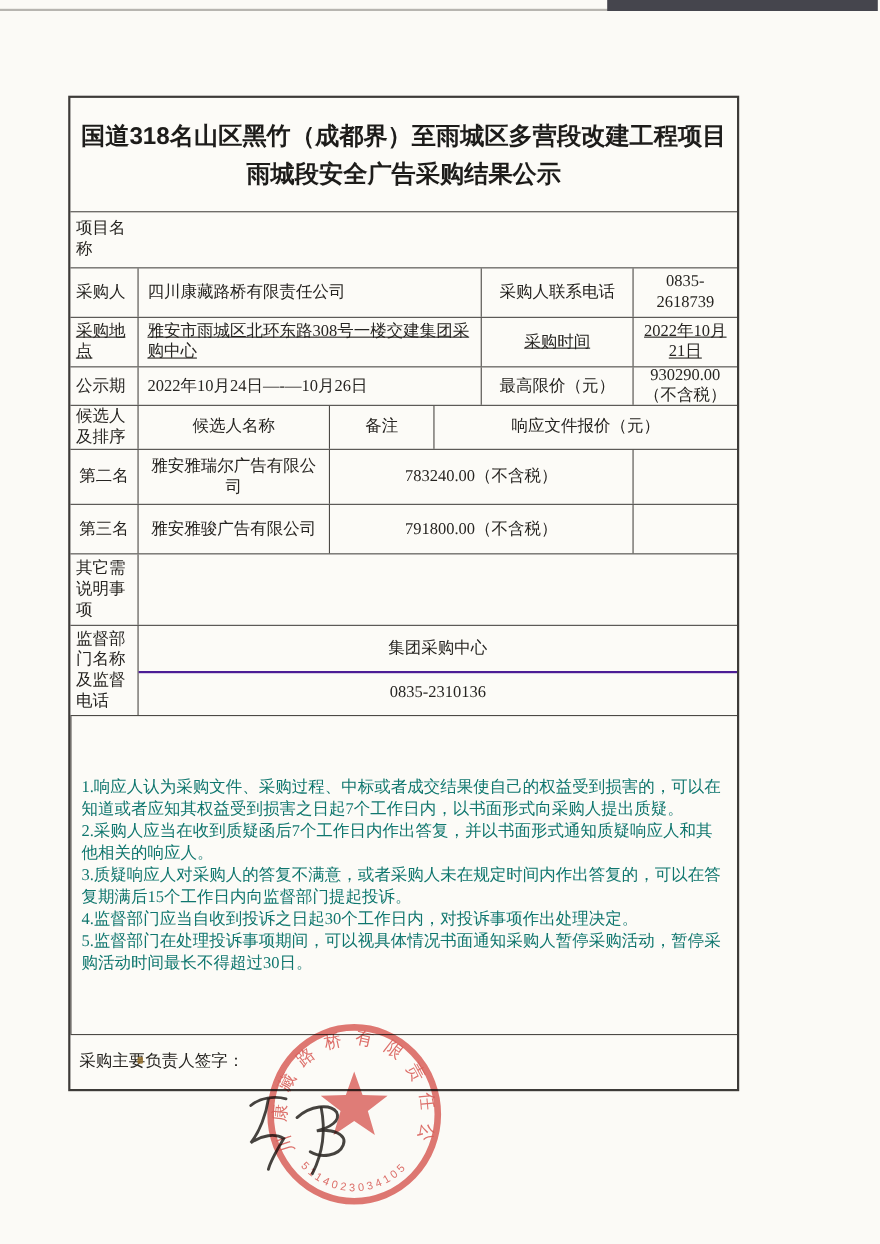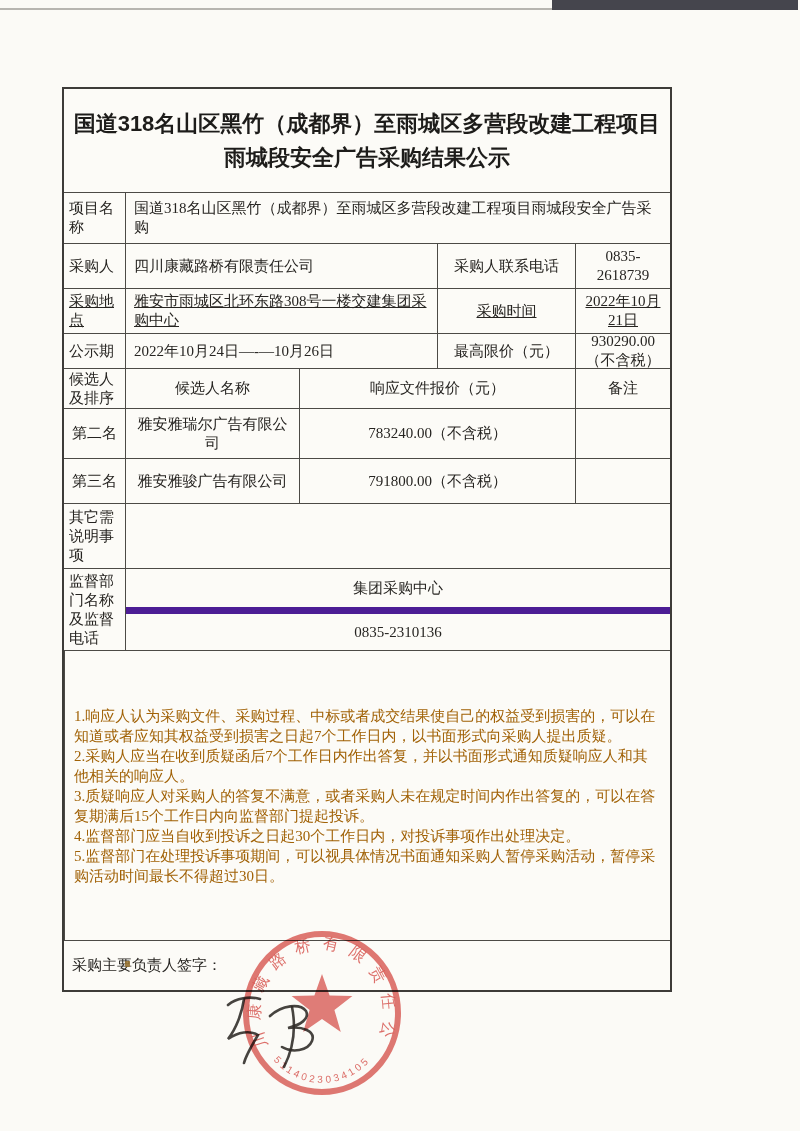--- a/index.html
+++ b/index.html
@@ -44,25 +44,25 @@
   .h-sign{height:50px;}
 
   .title-block{
     display:flex;flex-direction:column;justify-content:center;text-align:center;
     font-family:"Liberation Sans","DejaVu Sans",sans-serif;
     font-weight:bold;font-size:22px;line-height:34px;color:#1d1c1a;
     padding:0 6px;box-sizing:border-box;
   }
   .super-right{flex:1 1 auto;display:flex;flex-direction:column;}
   .super-sub{flex:1 1 auto;display:flex;align-items:center;justify-content:center;text-align:center;font-size:15px;box-sizing:border-box;}
-  .super-sub + .super-sub{border-top:7px solid #4c1d95;}
+  .super-sub + .super-sub{border-top:2px solid #4c1d95;}
 
   .objection-body{
     flex:1 1 auto;display:flex;flex-direction:column;justify-content:center;
-    padding:6px 8px 6px 9px;font-size:15px;line-height:20px;color:#a16207;
+    padding:6px 8px 6px 9px;font-size:15px;line-height:20px;color:#0f766e;
   }
   .objection-body div{margin:0;}
   .sign-cell{flex:1 1 auto;border-left:none;padding-left:8px;font-size:15px;}
 
   .stamp-wrap{position:absolute;left:236px;top:925px;width:172px;height:178px;mix-blend-mode:multiply;opacity:.92;}
   .sig-wrap{position:absolute;left:220px;top:983px;width:118px;height:95px;mix-blend-mode:multiply;}
   .ink-dot{position:absolute;left:125px;top:961px;width:5px;height:6px;background:#97712d;border-radius:1px;opacity:.85;}
 </style>
 </head>
 <body>
@@ -72,21 +72,20 @@
 
 <div class="doc-table">
 
   <div class="row first h-title title-block">
     <div>国道318名山区黑竹（成都界）至雨城区多营段改建工程项目</div>
     <div>雨城段安全广告采购结果公示</div>
   </div>
 
   <div class="row h-project">
     <div class="cell nb lab">项目名称</div>
-    <div class="cell span-rest">国道318名山区黑竹（成都界）至雨城区多营段改建工程项目雨城段安全广告采购</div>
   </div>
 
   <div class="row h-purchaser">
     <div class="cell nb lab">采购人</div>
     <div class="cell val-wide">四川康藏路桥有限责任公司</div>
     <div class="cell fld">采购人联系电话</div>
     <div class="cell lastc">0835-2618739</div>
   </div>
 
   <div class="row h-location">
@@ -99,22 +98,22 @@
   <div class="row h-publicity">
     <div class="cell nb lab">公示期</div>
     <div class="cell val-wide">2022年10月24日—-—10月26日</div>
     <div class="cell fld">最高限价（元）</div>
     <div class="cell lastc">930290.00（不含税）</div>
   </div>
 
   <div class="row h-chead">
     <div class="cell nb lab">候选人及排序</div>
     <div class="cell cname">候选人名称</div>
+    <div class="cell lastc">备注</div>
     <div class="cell cprice">响应文件报价（元）</div>
-    <div class="cell lastc">备注</div>
   </div>
 
   <div class="row h-cand">
     <div class="cell nb lab center-rank">第二名</div>
     <div class="cell cname">雅安雅瑞尔广告有限公司</div>
     <div class="cell cprice">783240.00（不含税）</div>
     <div class="cell lastc"></div>
   </div>
   <div class="row h-cand3">
     <div class="cell nb lab center-rank">第三名</div>

